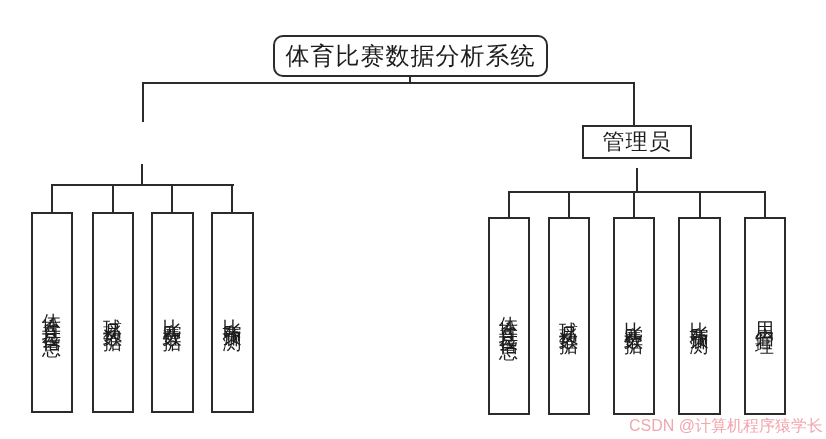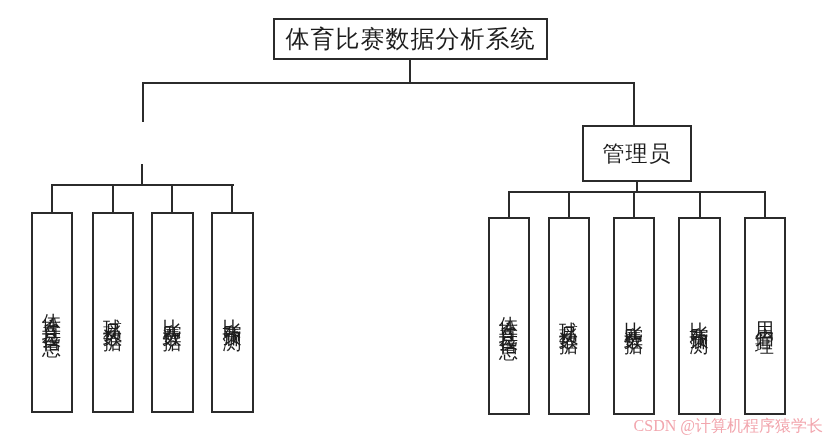--- a/index.html
+++ b/index.html
@@ -15,39 +15,39 @@
     color:#1c1c1c;
     overflow:hidden;
   }
   .node{
     position:absolute;
     border:2px solid var(--line);
     background:#ffffff;
     display:flex;align-items:center;justify-content:center;
     box-sizing:border-box;
   }
-  .root-node{left:273px;top:18px;width:275px;height:42px;font-size:24px;letter-spacing:1px;white-space:nowrap;}
+  .root-node{left:273px;top:35px;width:275px;height:42px;font-size:24px;letter-spacing:1px;white-space:nowrap;border-radius:10px;}
   .branch-node{font-size:22px;letter-spacing:1px;white-space:nowrap;}
   .user-node{left:92px;top:122px;width:100px;height:43px;}
-  .admin-node{left:582px;top:125px;width:110px;height:57px;}
+  .admin-node{left:582px;top:125px;width:110px;height:34px;}
   .leaf{position:absolute;border:2px solid var(--line);background:#fff;display:flex;align-items:center;justify-content:center;box-sizing:border-box;}
   .row-left{top:212px;height:201px;}
   .row-right{top:217px;height:198px;}
   .vtext{
     writing-mode:vertical-rl;
     text-orientation:upright;
     font-size:19px;
     letter-spacing:5px;
     line-height:1;
   }
   .line{position:absolute;background:var(--line);}
   .watermark{
     position:absolute;
     right:3px;top:416px;
-    font-family:Liberation Serif, serif;
+    font-family:Liberation Sans, sans-serif;
     font-size:16px;
     color:var(--wm);
     white-space:nowrap;
   }
 </style>
 </head>
 <body>
 
 <div class="canvas">
 

